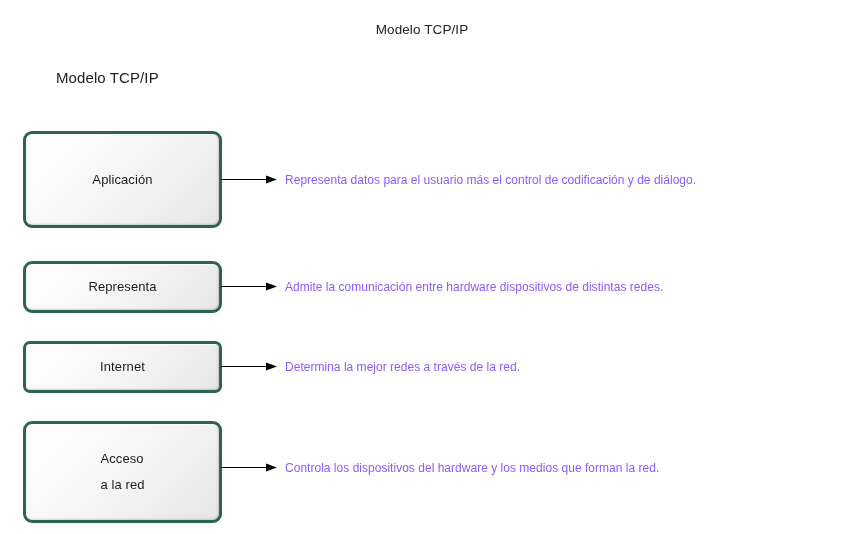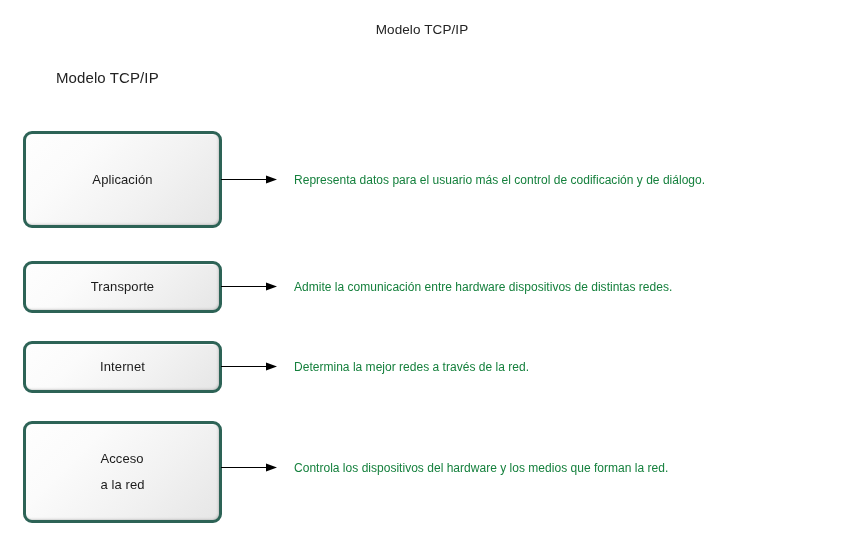--- a/index.html
+++ b/index.html
@@ -80,23 +80,23 @@
     left: 221px;
     width: 56px;
     height: 11px;
     overflow: visible;
   }
   .connector svg { display: block; }
 
   
   .layer-desc {
     position: absolute;
-    left: 294px;
+    left: 285px;
     font-size: 12px;
-    color: #15803d;
+    color: #8b5cf6;
     white-space: nowrap;
     letter-spacing: 0.02px;
   }
 </style>
 </head>
 <body>
 
 <div class="title-top">Modelo TCP/IP</div>
 
 <div class="title-left">Modelo TCP/IP</div>
@@ -109,33 +109,33 @@
     <svg width="60" height="11" viewBox="0 0 60 11">
       <line x1="0" y1="5.5" x2="47" y2="5.5" stroke="#000000" stroke-width="1.2"></line>
       <polygon points="45,1.5 56,5.5 45,9.5" fill="#000000"></polygon>
     </svg>
   </div>
   <div class="layer-desc" style="top:173px;">Representa datos para el usuario más el control de codificación y de diálogo.</div>
 </div>
 
 <div class="layer-row">
   <div class="layer-box" style="top:261px; height:52px;">
-    <span class="layer-label">Transporte</span>
+    <span class="layer-label">Representa</span>
   </div>
   <div class="connector" style="top:281px;">
     <svg width="60" height="11" viewBox="0 0 60 11">
       <line x1="0" y1="5.5" x2="47" y2="5.5" stroke="#000000" stroke-width="1.2"></line>
       <polygon points="45,1.5 56,5.5 45,9.5" fill="#000000"></polygon>
     </svg>
   </div>
   <div class="layer-desc" style="top:280px;">Admite la comunicación entre hardware dispositivos de distintas redes.</div>
 </div>
 
 <div class="layer-row">
-  <div class="layer-box" style="top:341px; height:52px;">
+  <div class="layer-box" style="top:341px; height:52px;border-radius:7px;">
     <span class="layer-label">Internet</span>
   </div>
   <div class="connector" style="top:361px;">
     <svg width="60" height="11" viewBox="0 0 60 11">
       <line x1="0" y1="5.5" x2="47" y2="5.5" stroke="#000000" stroke-width="1.2"></line>
       <polygon points="45,1.5 56,5.5 45,9.5" fill="#000000"></polygon>
     </svg>
   </div>
   <div class="layer-desc" style="top:360px;">Determina la mejor redes a través de la red.</div>
 </div>

